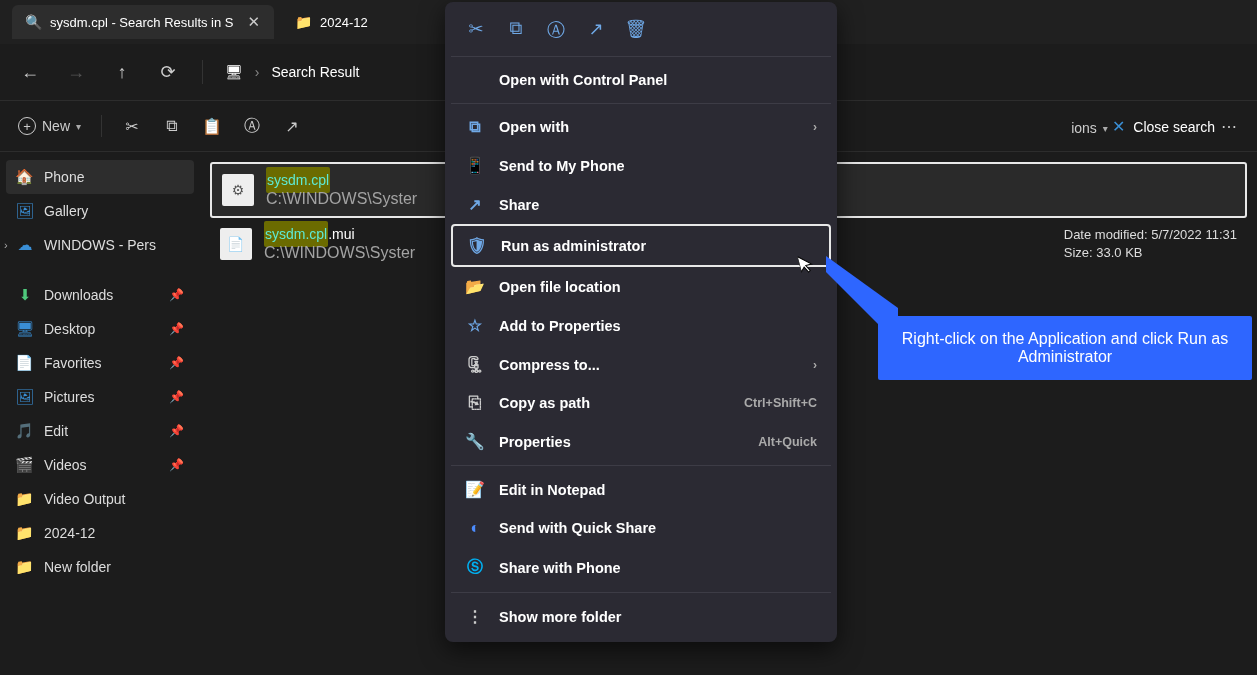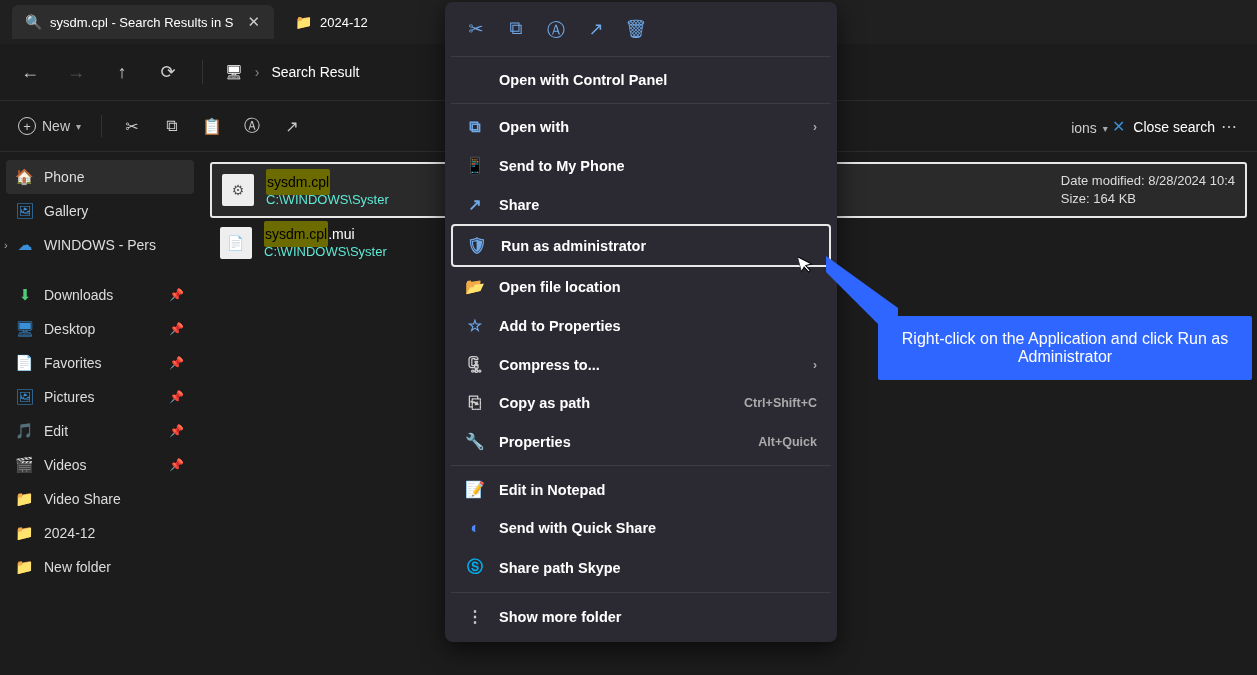--- a/index.html
+++ b/index.html
@@ -41,22 +41,22 @@
     .side-item .chev-expand { position: absolute; left: -2px; color: #aaa; font-size: 11px; }
     .side-spacer { height: 16px; }
     .si-icon { width: 18px; display: flex; justify-content: center; font-size: 15px; }
 
     .filepane { flex: 1; background: #1c1c1c; padding: 10px 10px; position: relative; }
     .file-row { display: flex; align-items: center; padding: 8px 10px; gap: 12px; border-radius: 3px; }
     .file-row.selected { border: 2px solid #e8e8e8; background: #2a2a2a; }
     .file-icon { width: 32px; height: 32px; background: #eee; display: flex; align-items: center; justify-content: center; color: #555; font-size: 14px; border-radius: 2px; }
     .file-info { display: flex; flex-direction: column; gap: 2px; }
     .file-name { font-size: 14px; }
-    .file-name .hl { background: #6b6b00; color: #000000; padding: 5px 1px; border-radius: 2px; }
-    .file-path { font-size: 13px; color: #5eead4; }
+    .file-name .hl { background: #6b6b00; color: #5eead4; padding: 5px 1px; border-radius: 2px; }
+    .file-path { font-size: 16px; color: #a3a3a3; }
     .file-meta { margin-left: auto; text-align: left; font-size: 13px; color: #ddd; }
     .file-meta div { line-height: 1.4; }
     .file-right-gap { width: 220px; }
 
     
     .ctxmenu { position: absolute; left: 445px; top: 2px; width: 392px; background: #2b2a33; border-radius: 8px; box-shadow: 0 8px 24px rgba(0,0,0,0.6); padding: 6px; z-index: 50; }
     .ctx-iconrow { display: flex; gap: 18px; padding: 10px 14px; }
     .ctx-iconrow .cicon { color: #6fa8e6; font-size: 18px; width: 22px; display: flex; justify-content: center; }
     .ctx-sep { height: 1px; background: #3d3c46; margin: 4px 0; }
     .ctx-item { display: flex; align-items: center; gap: 14px; padding: 10px 14px; font-size: 14.5px; border-radius: 4px; color: #fff; font-weight: bold; }
@@ -170,21 +170,21 @@
       <span>Edit</span>
       <span class="pin">📌</span>
     </div>
     <div class="side-item">
       <span class="si-icon">🎬</span>
       <span>Videos</span>
       <span class="pin">📌</span>
     </div>
     <div class="side-item">
       <span class="si-icon yellow">📁</span>
-      <span>Video Share</span>
+      <span>Video Output</span>
     </div>
     <div class="side-item">
       <span class="si-icon yellow">📁</span>
       <span>2024-12</span>
     </div>
     <div class="side-item">
       <span class="si-icon yellow">📁</span>
       <span>New folder</span>
     </div>
   </div>
@@ -195,35 +195,35 @@
       <div class="file-icon">⚙</div>
       <div class="file-info">
         <div class="file-name">
           <span class="hl">sysdm.cpl</span><span></span>
         </div>
         <div class="file-path">C:\WINDOWS\Syster</div>
       </div>
       <div class="file-right-gap" style="text-align:right;padding-right:6px;">
         <span>m</span>
       </div>
-      <div class="file-meta">
-        <div><span>Date modified:</span> <span>8/28/2024 10:4</span></div>
-        <div><span>Size:</span> <span>164 KB</span></div>
-      </div>
     </div>
 
     <div class="file-row">
       <div class="file-icon">📄</div>
       <div class="file-info">
         <div class="file-name">
           <span class="hl">sysdm.cpl</span><span>.mui</span>
         </div>
         <div class="file-path">C:\WINDOWS\Syster</div>
       </div>
       <div class="file-right-gap"></div>
+      <div class="file-meta">
+        <div><span>Date modified:</span> <span>5/7/2022 11:31</span></div>
+        <div><span>Size:</span> <span>33.0 KB</span></div>
+      </div>
     </div>
   </div>
 </div>
 
 <div class="ctxmenu">
   <div class="ctx-iconrow">
     <span class="cicon">✂</span>
     <span class="cicon">⧉</span>
     <span class="cicon">Ⓐ</span>
     <span class="cicon">↗</span>
@@ -281,21 +281,21 @@
   <div class="ctx-item">
     <span class="lefticon">📝</span>
     <span>Edit in Notepad</span>
   </div>
   <div class="ctx-item">
     <span class="lefticon" style="color:#4c8cff">◐</span>
     <span>Send with Quick Share</span>
   </div>
   <div class="ctx-item">
     <span class="lefticon" style="color:#00aff0">Ⓢ</span>
-    <span>Share path Skype</span>
+    <span>Share with Phone</span>
   </div>
 
   <div class="ctx-sep"></div>
   <div class="ctx-item">
     <span class="lefticon mono">⋮</span>
     <span>Show more folder</span>
   </div>
 </div>
 
 <div class="cursor">

